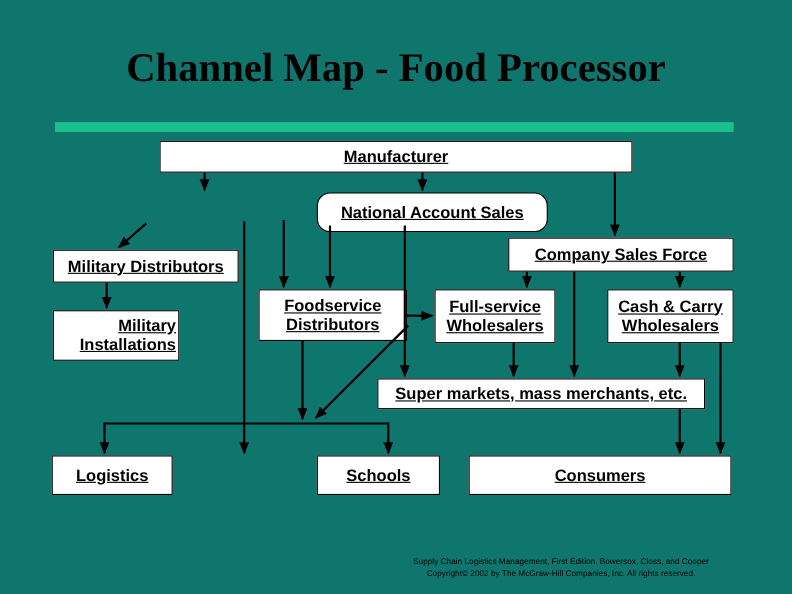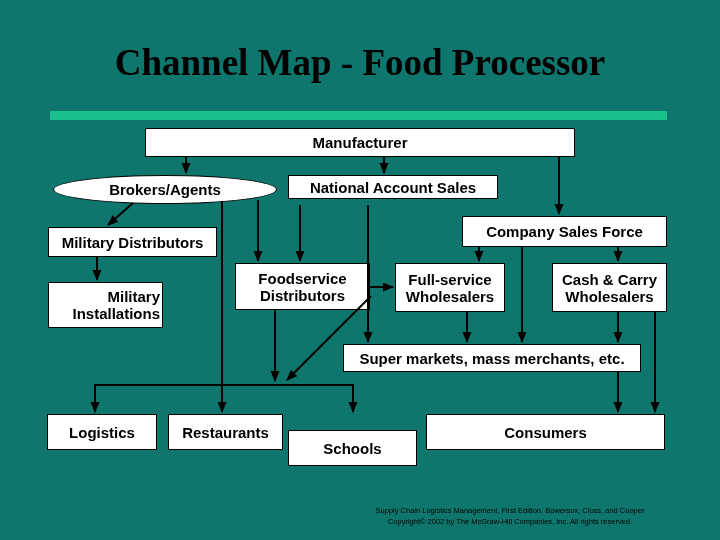--- a/index.html
+++ b/index.html
@@ -3,61 +3,59 @@
 <meta charset="utf-8">
 <style>
   html,body{margin:0;padding:0;background:#fff;}
   #canvas{position:relative;width:720px;height:540px;background:#0f766e;overflow:hidden;
           font-family:"Liberation Sans",sans-serif;}
   #slide-title{position:absolute;left:0;top:42px;width:720px;text-align:center;
           font:bold 37px/1.15 "Liberation Serif",serif;color:#000;}
   #accent-bar{position:absolute;left:50px;top:111px;width:617px;height:9px;background:#1abf8e;}
   .node{position:absolute;background:#fff;border:1.5px solid #000;box-sizing:border-box;
         display:flex;align-items:center;justify-content:center;text-align:center;
-        font:bold 15px/17px "Liberation Sans",sans-serif;color:#000;padding:0 2px;}
+        font:bold 15px/17px "Liberation Sans",sans-serif;color:#000;padding:0 2px;text-decoration:underline;}
   .ellipse{border-radius:50%;}
   #n-manufacturer{left:145px;top:128px;width:430px;height:29px;}
   #n-brokers{left:53px;top:175px;width:224px;height:29px;}
-  #n-nas{left:288px;top:175px;width:210px;height:24px;}
+  #n-nas{left:288px;top:175px;width:210px;height:36px;border-radius:12px;}
   #n-csf{left:462px;top:216px;width:205px;height:31px;}
   #n-mildist{left:48px;top:227px;width:169px;height:30px;}
   #n-milinst{left:48px;top:282px;width:115px;height:46px;text-align:right;}
   #n-foodserv{left:235px;top:263px;width:135px;height:47px;}
   #n-fullserv{left:395px;top:263px;width:110px;height:49px;}
   #n-cashcarry{left:552px;top:263px;width:115px;height:49px;}
   #n-supermkt{left:343px;top:344px;width:298px;height:28px;}
   #n-hospitals{left:47px;top:414px;width:110px;height:36px;}
   #n-restaurants{left:168px;top:414px;width:115px;height:36px;}
-  #n-schools{left:288px;top:430px;width:129px;height:36px;}
+  #n-schools{left:288px;top:414px;width:112px;height:36px;}
   #n-consumers{left:426px;top:414px;width:239px;height:36px;}
   #edge-layer{position:absolute;left:0;top:0;width:720px;height:540px;pointer-events:none;}
   #slide-footer{position:absolute;left:350px;top:505px;width:320px;text-align:center;
           font:7.5px/11px "Liberation Sans",sans-serif;color:#000;}
 </style>
 </head>
 <body>
 
 <div id="canvas">
 
   <div id="slide-title">Channel Map - Food Processor</div>
 
   <div id="accent-bar" style="background: rgb(26, 191, 142);"></div>
 
   <div class="node" id="n-manufacturer">Manufacturer</div>
-  <div class="node ellipse" id="n-brokers">Brokers/Agents</div>
   <div class="node" id="n-nas">National Account Sales</div>
   <div class="node" id="n-csf">Company Sales Force</div>
   <div class="node" id="n-mildist">Military Distributors</div>
   <div class="node" id="n-milinst">Military Installations</div>
   <div class="node" id="n-foodserv">Foodservice Distributors</div>
   <div class="node" id="n-fullserv">Full-service Wholesalers</div>
   <div class="node" id="n-cashcarry">Cash &amp; Carry Wholesalers</div>
   <div class="node" id="n-supermkt">Super markets, mass merchants, etc.</div>
   <div class="node" id="n-hospitals">Logistics</div>
-  <div class="node" id="n-restaurants">Restaurants</div>
   <div class="node" id="n-schools">Schools</div>
   <div class="node" id="n-consumers">Consumers</div>
 
   <svg id="edge-layer" width="720" height="540" viewBox="0 0 720 540" xmlns="http://www.w3.org/2000/svg">
     <defs>
       <marker id="arrowhead" markerUnits="userSpaceOnUse" markerWidth="12" markerHeight="11" refX="10" refY="4.5" orient="auto">
         <path d="M0,0 L11,4.5 L0,9 Z" fill="#000"></path>
       </marker>
     </defs>
   <polyline points="186,157 186,173" fill="none" stroke="#000000" stroke-width="2" marker-end="url(#arrowhead)"></polyline>

